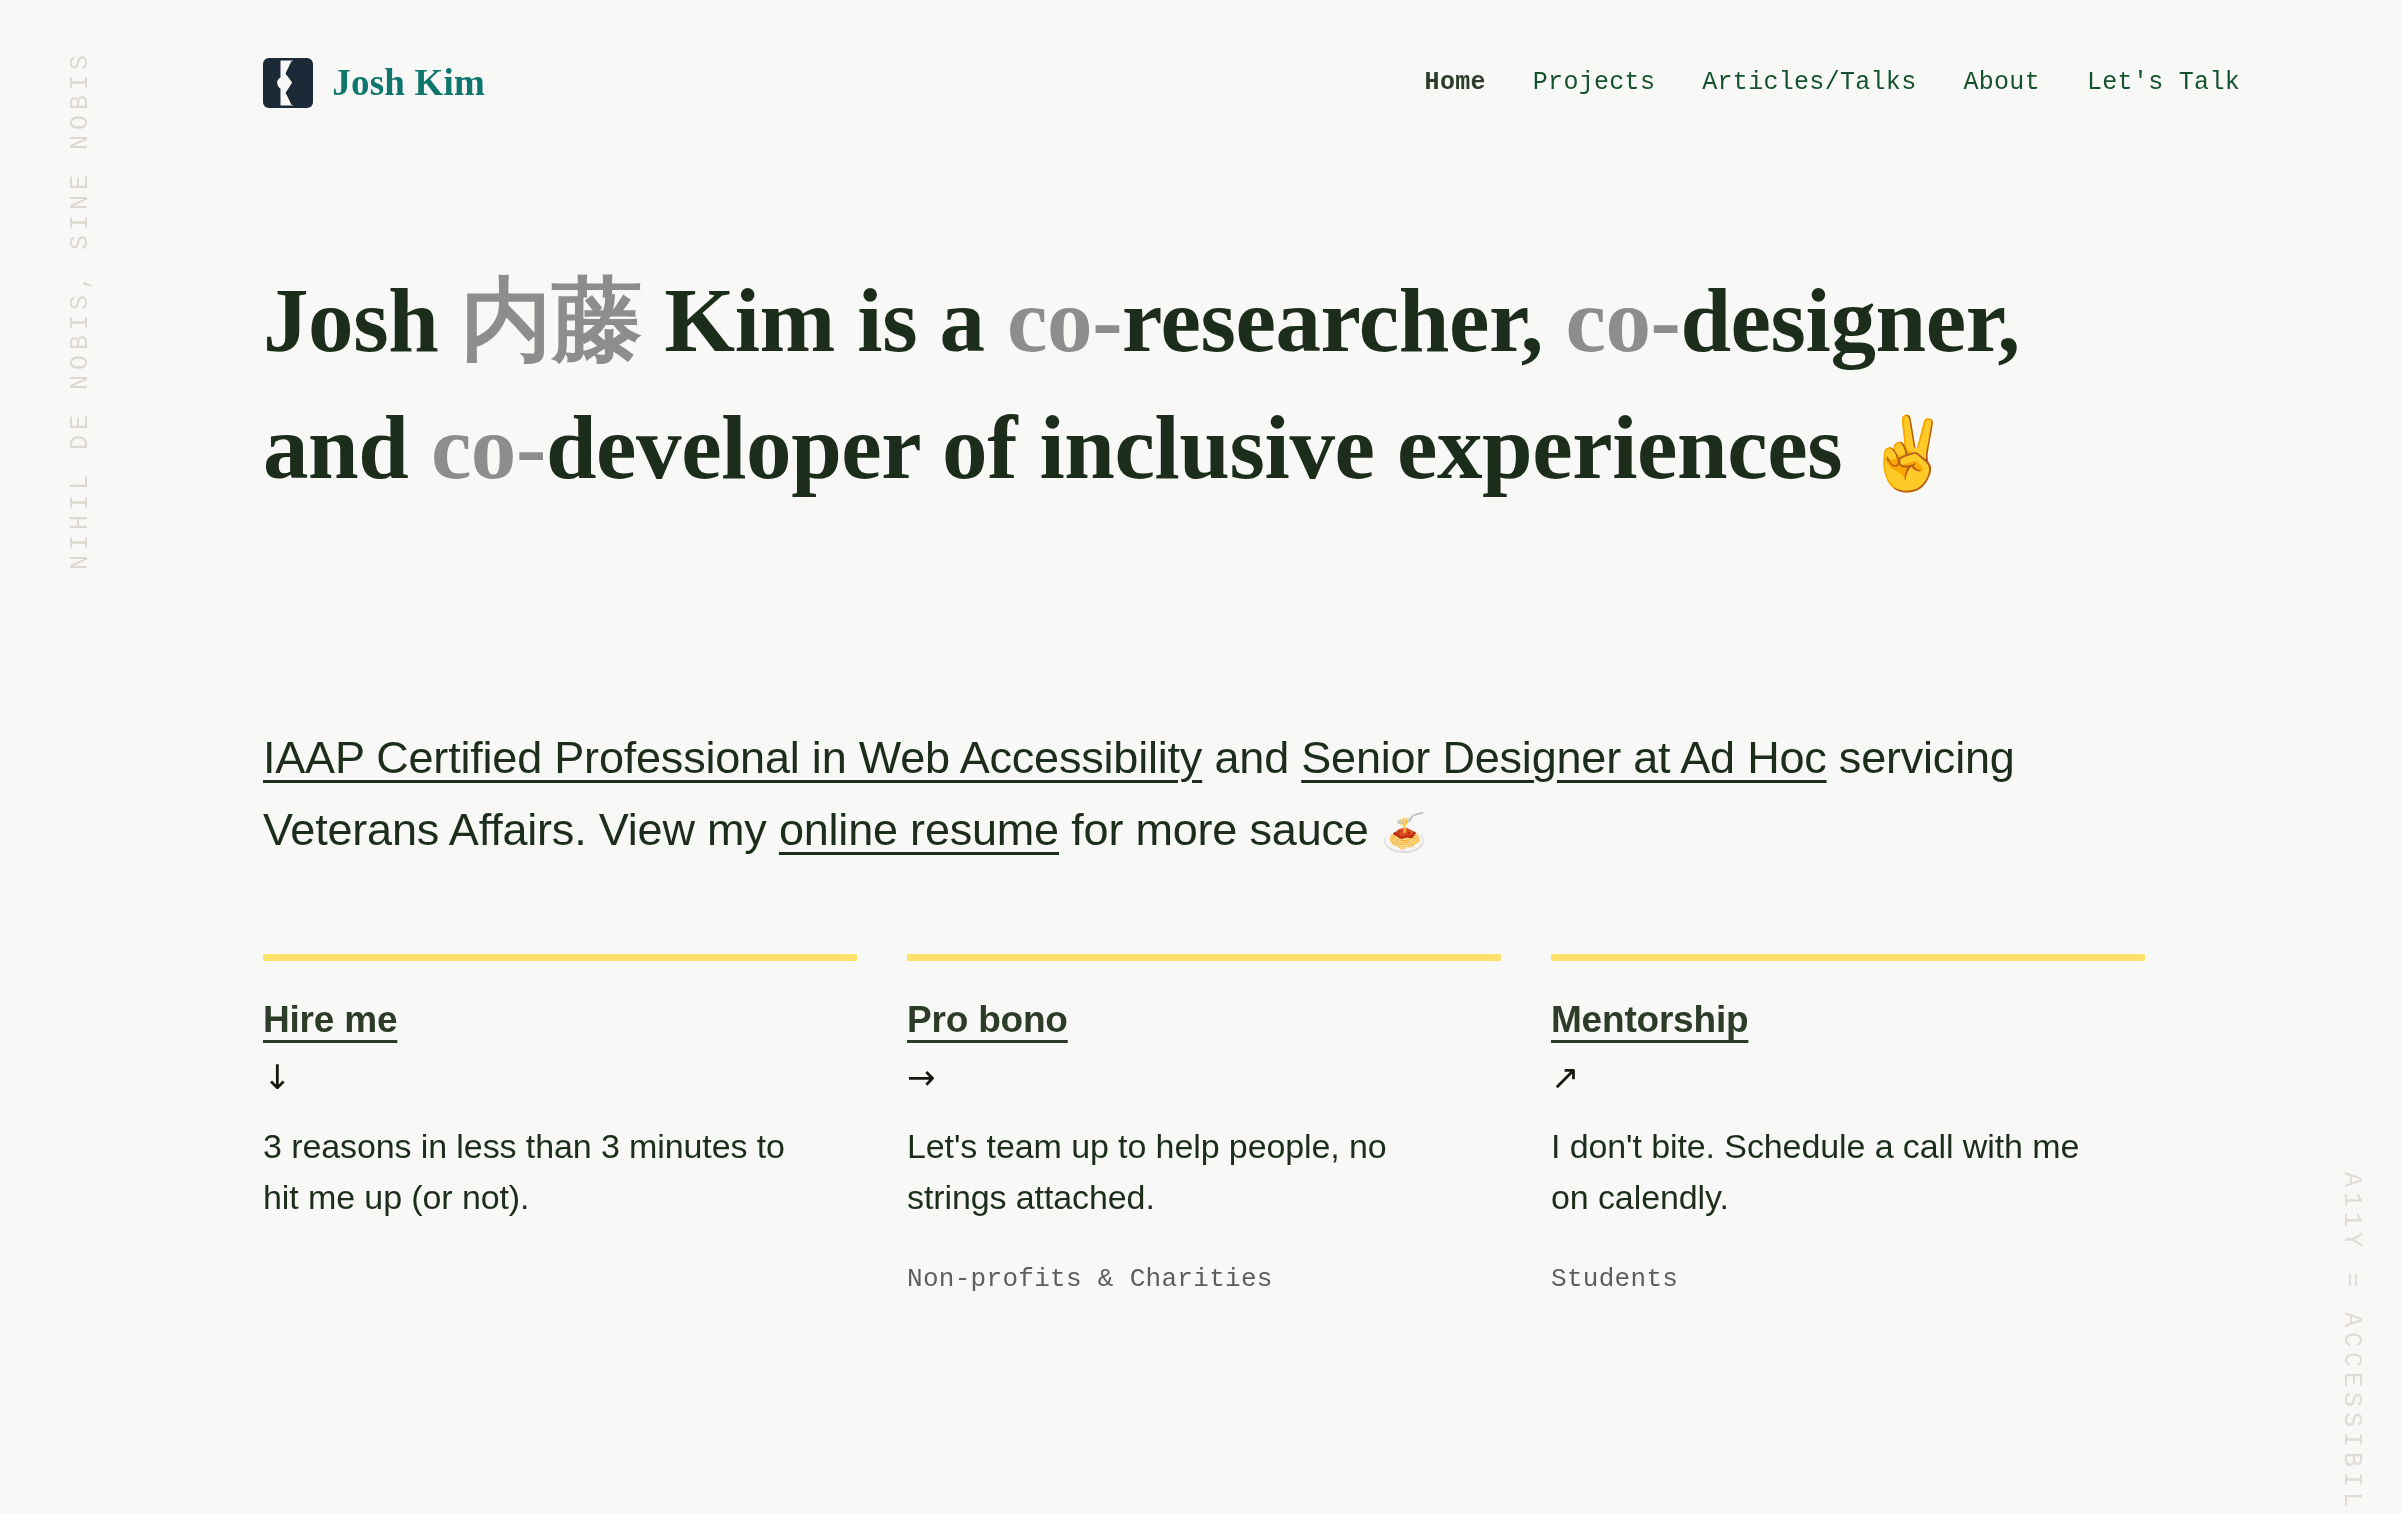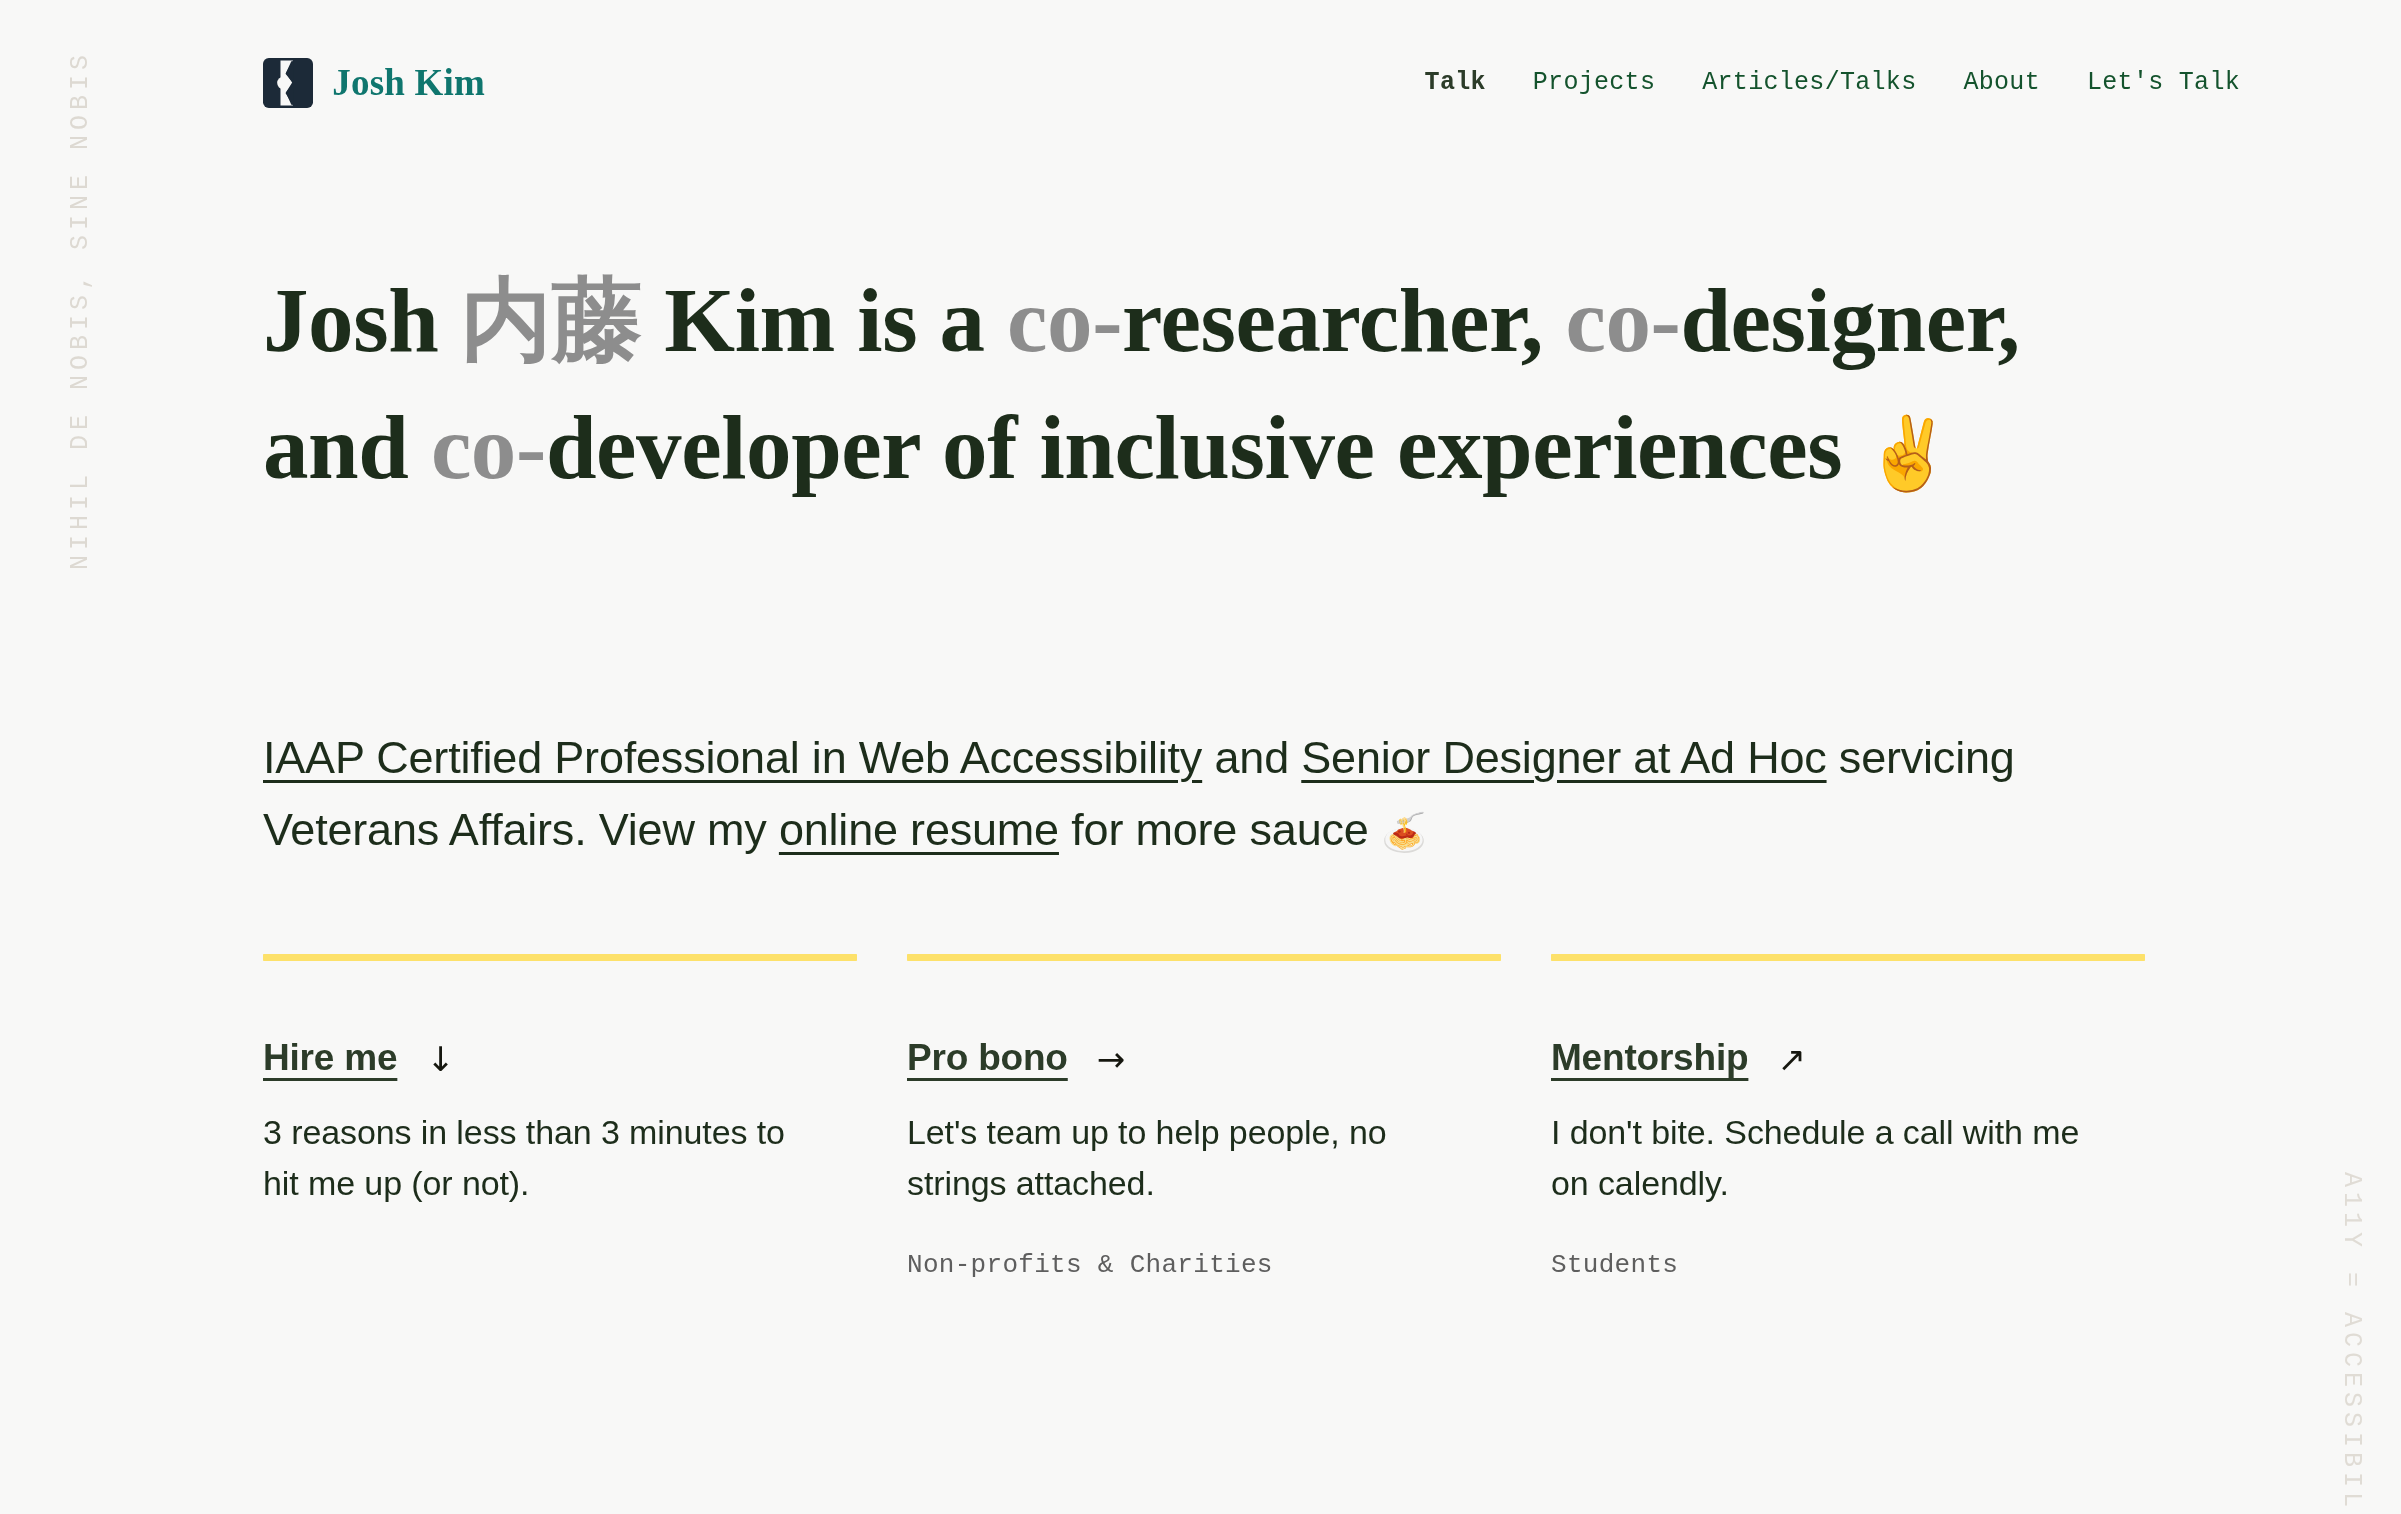--- a/index.html
+++ b/index.html
@@ -159,24 +159,25 @@
   }
   .card-rule {
     height: 6.7px;
     width: 100%;
     background: #fde16a;
     border-radius: 0.8px;
   }
   .card-link {
     display: inline-flex;
     align-items: baseline;
-    gap: 29px;
-    margin-top: 76px;
+    gap: 18px;
+    margin-top: 38px;
     text-decoration: none;
     white-space: nowrap;
+    flex-direction: column;
   }
   .card-link-label {
     font-size: 37px;
     font-weight: 700;
     color: #2c3c29;
     text-decoration: underline;
     text-decoration-thickness: 3.4px;
     text-underline-offset: 8.4px;
     letter-spacing: -0.2px;
   }
@@ -221,21 +222,21 @@
         <path d="M36 3 L27 19 L36 30 L27 42 L36 57 L21 57 L21 3 Z" fill="#f8f8f7"></path>
         <circle cx="24.5" cy="30" r="7.5" fill="#f8f8f7"></circle>
         <rect x="21" y="3" width="16" height="54" fill="#1c2a38" opacity="0"></rect>
         <path d="M34 4 L27.5 18 L35 29.5 L27.5 41.5 L34 56 L37 56 L37 4 Z" fill="#1c2a38"></path>
       </svg>
     </span>
     <span class="brand-name">Josh Kim</span>
   </a>
 
   <nav class="nav">
-    <a href="#" class="is-active">Talk</a>
+    <a href="#" class="is-active">Home</a>
     <a href="#">Projects</a>
     <a href="#">Articles/Talks</a>
     <a href="#">About</a>
     <a href="#">Let's Talk</a>
   </nav>
 
 </header>
 
 <section class="hero">
 

